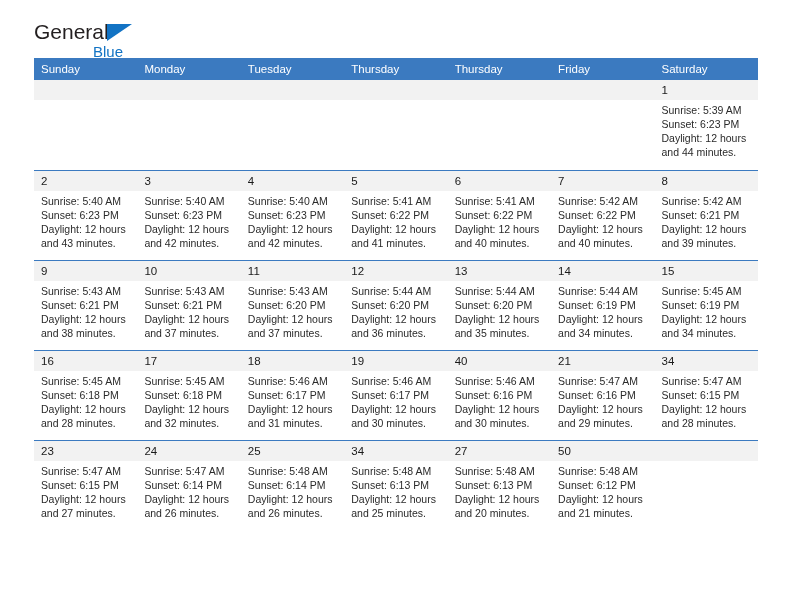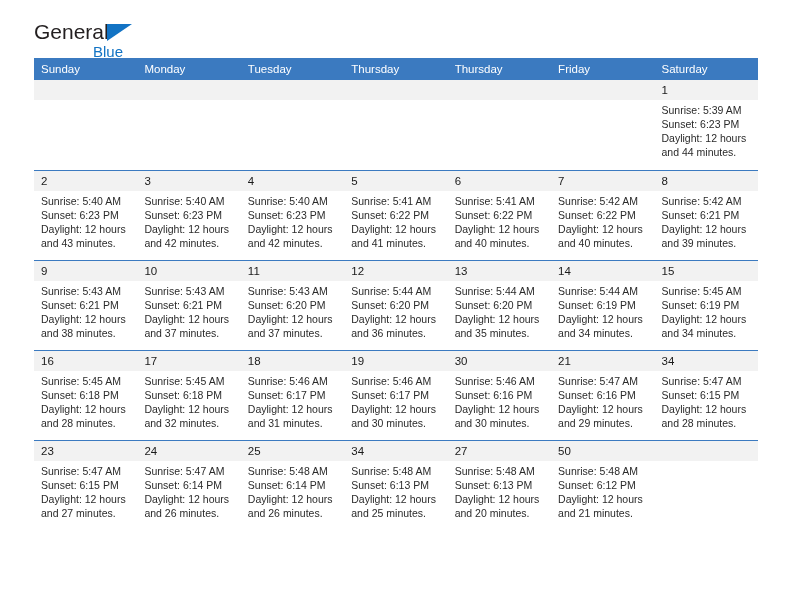--- a/index.html
+++ b/index.html
@@ -421,21 +421,21 @@
               <div class="details">
                 <div>Sunrise: 5:46 AM</div>
                 <div>Sunset: 6:17 PM</div>
                 <div class="daylight">Daylight: 12 hours</div>
                 <div>and 30 minutes.</div>
               </div>
             </div>
           </td>
           <td>
             <div class="cell-inner">
-              <div class="daynum">30</div>
+              <div class="daynum">40</div>
               <div class="details">
                 <div>Sunrise: 5:46 AM</div>
                 <div>Sunset: 6:16 PM</div>
                 <div class="daylight">Daylight: 12 hours</div>
                 <div>and 30 minutes.</div>
               </div>
             </div>
           </td>
           <td>
             <div class="cell-inner">

